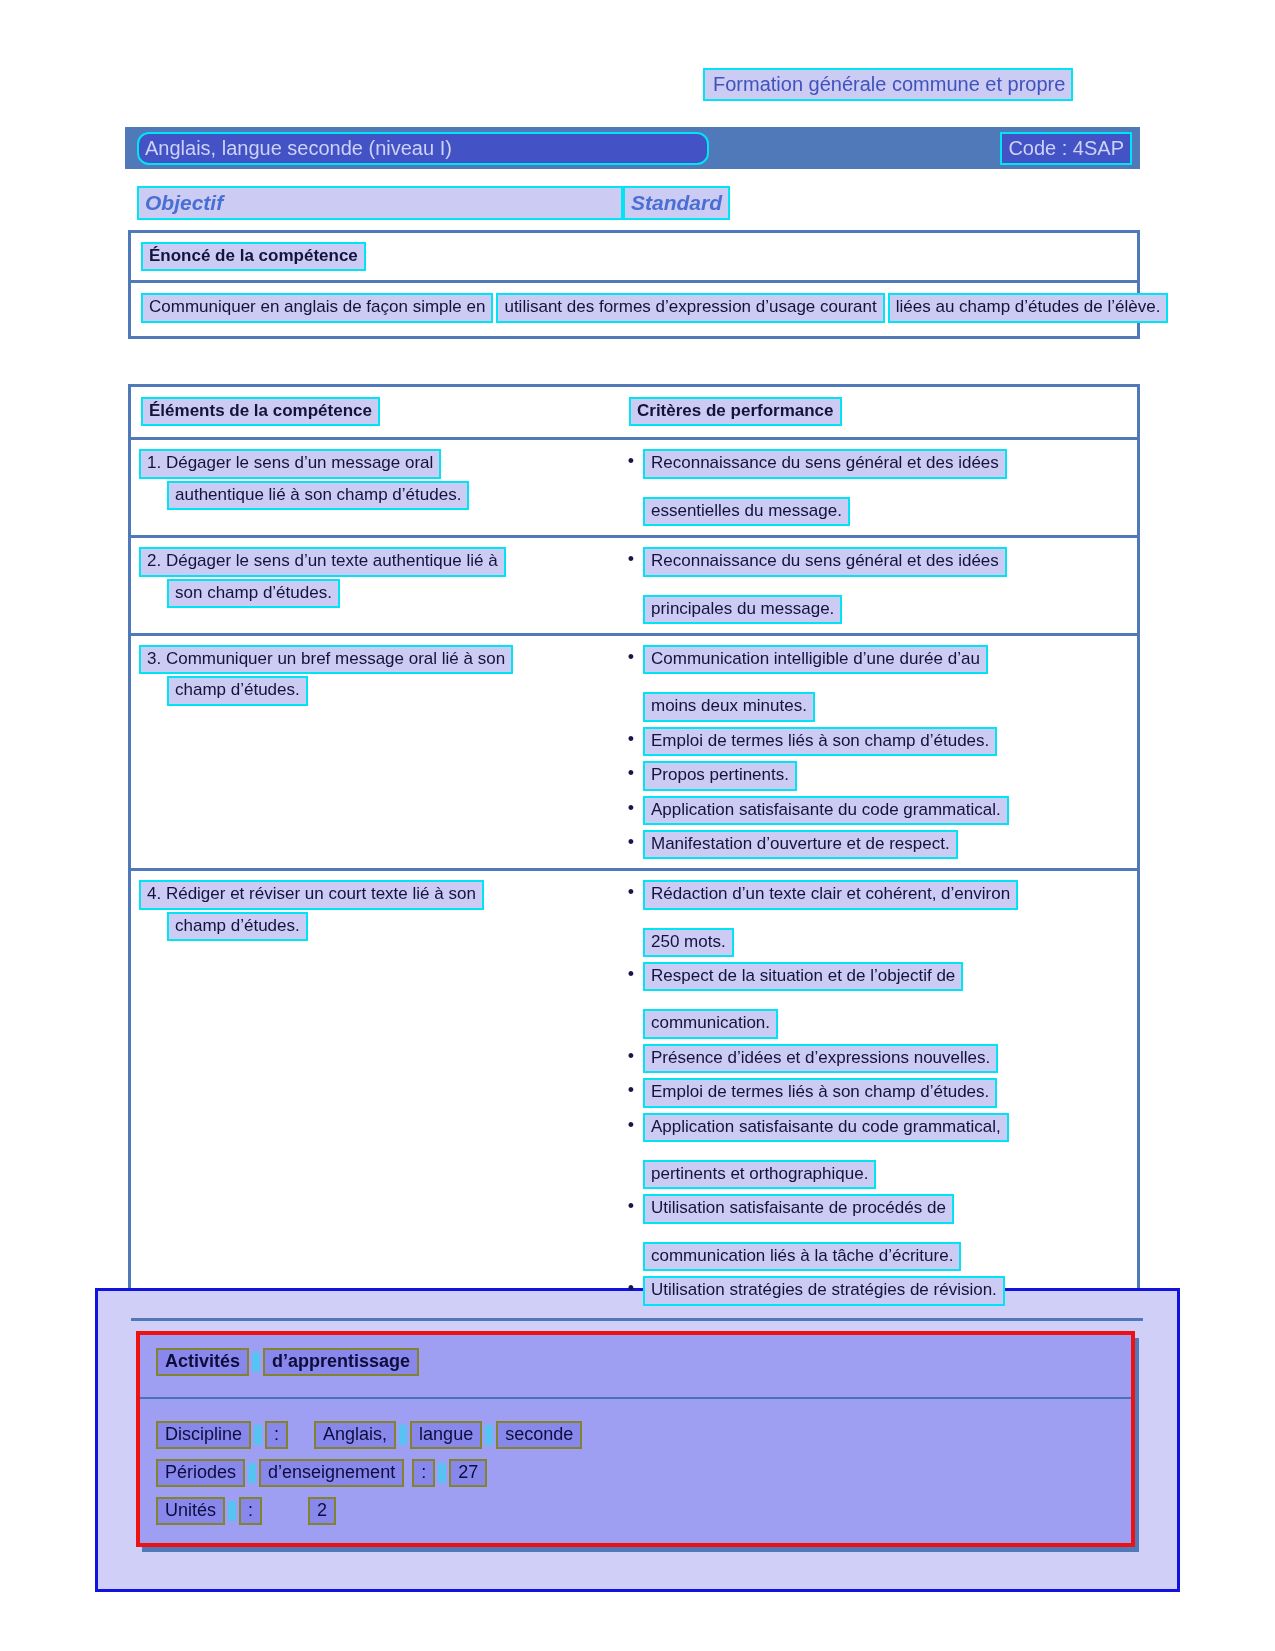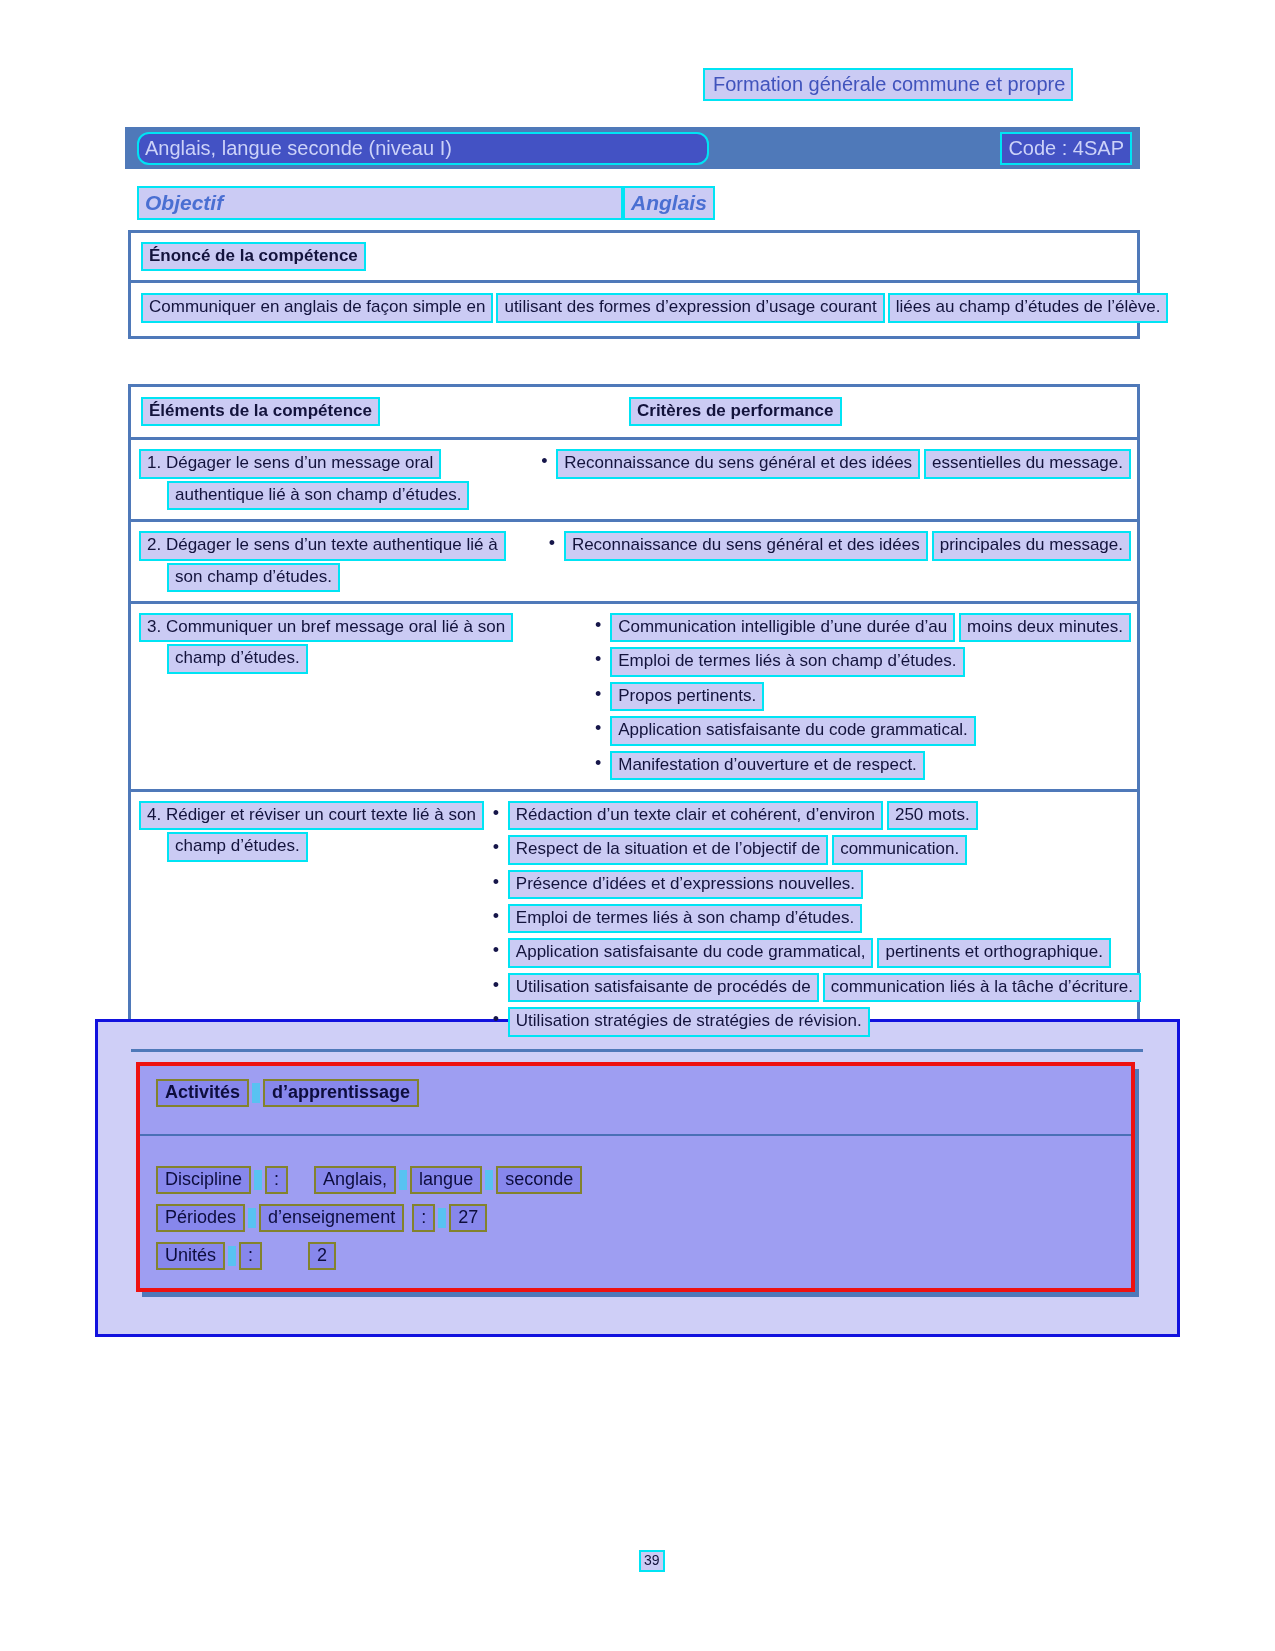--- a/index.html
+++ b/index.html
@@ -46,35 +46,35 @@
   .t2-head .hcell{padding:10px 0 11px 10px;}
   .t2-head .hcell.h1{width:478px;}
   .t2-head .hl{font-weight:bold;}
   .t2-row{display:flex;border-top:3px solid var(--steel);}
   .cell-el{width:488px;box-sizing:border-box;padding:9px 0 9px 8px;
     display:flex;flex-direction:column;align-items:flex-start;gap:2px;}
   .cell-el .line.cont{margin-left:28px;}
   .cell-cr{flex:1;padding:4px 6px 9px 0;}
   .crit{display:flex;align-items:flex-start;margin-top:5px;}
   .crit .bullet{width:24px;text-align:center;font-size:18px;color:#16164a;padding-top:2px;flex:none;}
-  .crit .lines{display:flex;flex-direction:row;align-items:flex-start;gap:4px;text-align:center;}
+  .crit .lines{display:flex;flex-direction:column;align-items:flex-start;gap:18px;text-align:center;}
   .hl-above{position:relative;z-index:2;}
   
   .overlay{
     position:relative;z-index:1;margin:-30px 0 0 -33px;width:1085px;box-sizing:border-box;
     border:3px solid var(--ovborder);background:var(--ovfill);
     padding:40px 0 42px 38px;
   }
   .remnant-line{position:absolute;top:27px;left:33px;width:1012px;height:0;border-top:3px solid var(--steel);}
   .red-box{
     margin-right:42px;border:4px solid var(--red);background:var(--redfill);
     box-shadow:5px 6px 0 -1px var(--steel);position:relative;
   }
-  .red-head{padding:13px 16px 27px;border-bottom:2px solid #4a70b6;}
-  .red-rows{padding:20px 16px 18px;}
+  .red-head{padding:13px 16px 21px;border-bottom:2px solid #4a70b6;}
+  .red-rows{padding:12px 16px 18px;}
   .word-row{display:flex;align-items:center;margin-top:10px;}
   .word{
     display:inline-block;border:2px solid var(--wordborder);background:var(--wordfill);
     color:#0d0d3d;padding:1px 7px 2px;font-size:18px;white-space:nowrap;
   }
   .word.b{font-weight:bold;}
   .wgap{width:8px;height:20px;background:#58c2f2;margin:0 3px;flex:none;}
   .sp26{width:26px;flex:none;}
   .sp46{width:46px;flex:none;}
   .sp8{width:8px;flex:none;}
@@ -89,21 +89,21 @@
   <span class="hl">Formation générale commune et propre</span>
 </div>
 
 <div class="title-bar">
   <span class="hl course">Anglais, langue seconde (niveau I)</span>
   <span class="hl">Code : 4SAP</span>
 </div>
 
 <div class="obj-heading">
   <span class="hl first">Objectif</span>
-  <span class="hl">Anglais</span>
+  <span class="hl">Standard</span>
 </div>
 
 <div class="doc-table t1">
   <div class="t1-head">
     <span class="hl">Énoncé de la compétence</span>
   </div>
   <div class="t1-body">
     <span class="hl line">Communiquer en anglais de façon simple en</span>
     <span class="hl line">utilisant des formes d’expression d’usage courant</span>
     <span class="hl line">liées au champ d’études de l’élève.</span>

